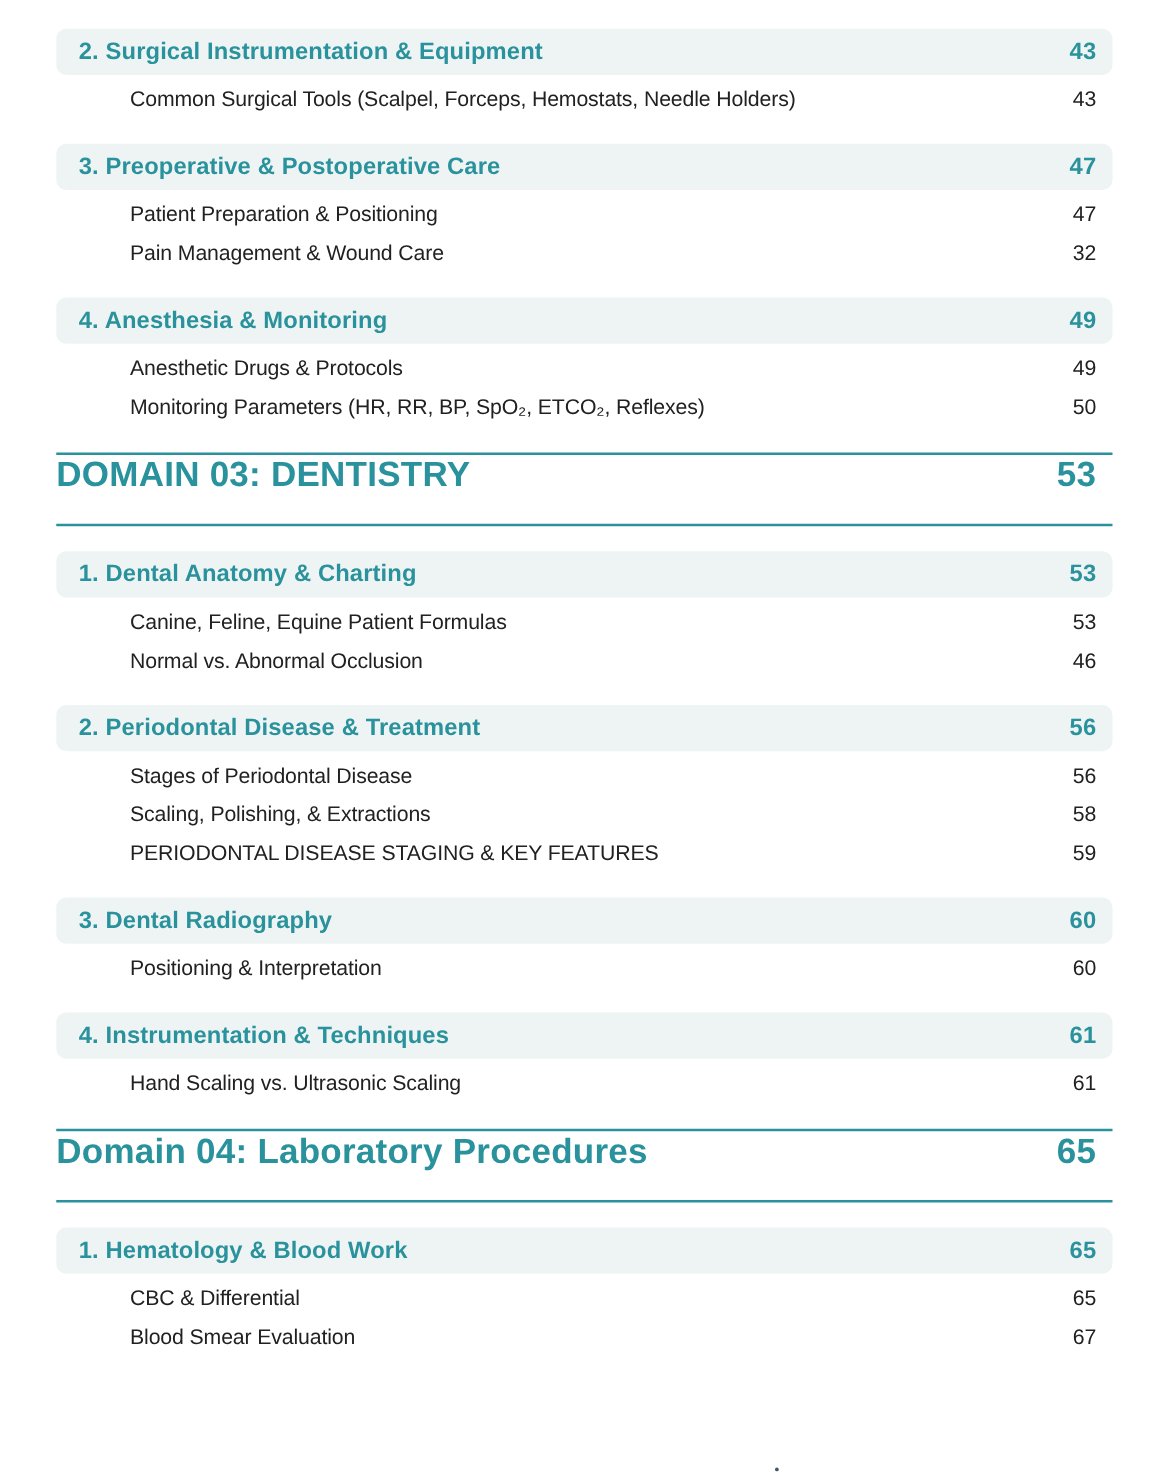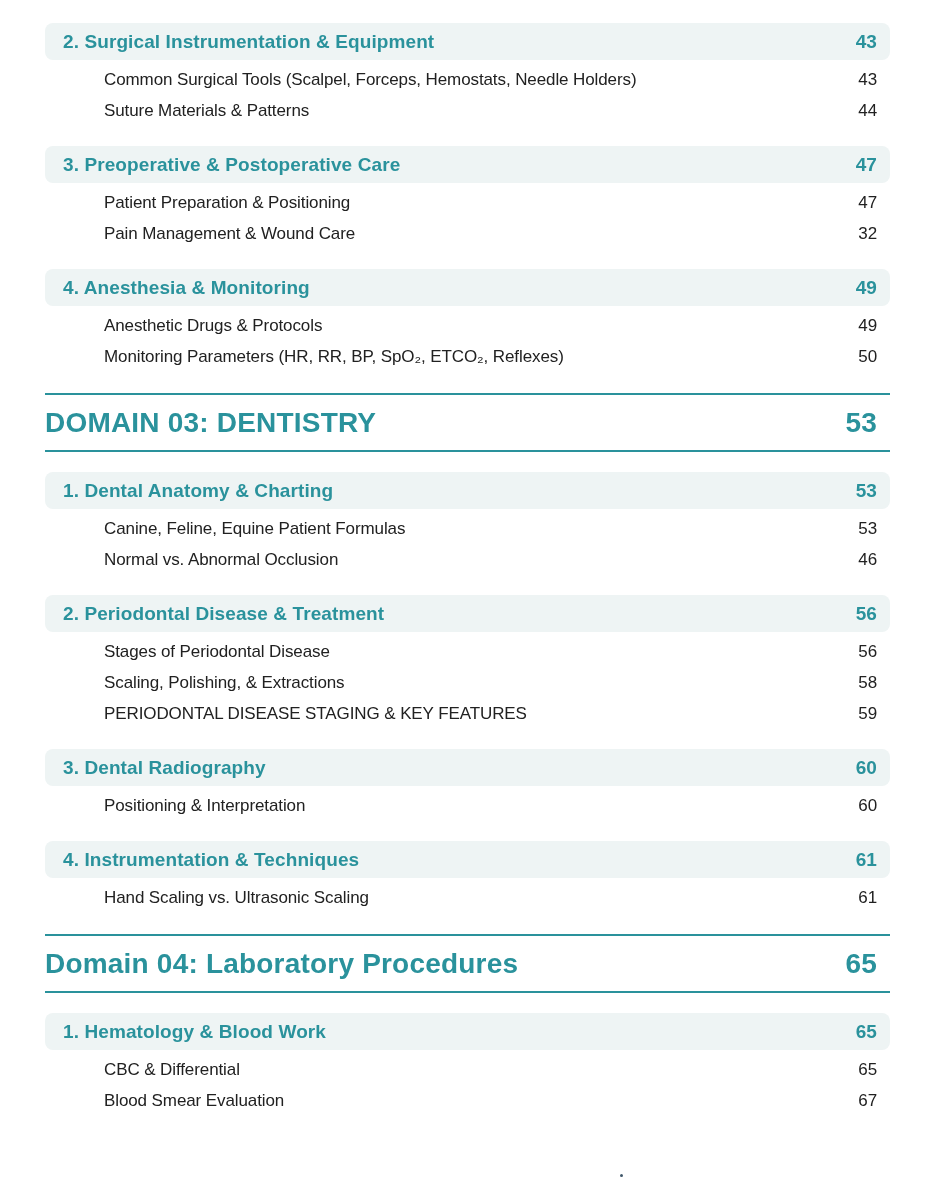--- a/index.html
+++ b/index.html
@@ -44,21 +44,21 @@
     padding: 0 13px 0 47px;
     font-size: 17px;
     letter-spacing: -0.1px;
     cursor: pointer;
   }
   .sub-row .title { white-space: nowrap; margin-left: 12px; }
   .sub-row .page-num { font-size: 17px; }
   .domain-heading {
     display: flex;
     justify-content: space-between;
-    align-items: center;
+    align-items: flex-start;
     height: 59px;
     border-top: 2px solid var(--accent, #2a929c);
     border-bottom: 2px solid var(--accent, #2a929c);
     color: var(--accent, #2a929c);
     font-weight: bold;
     font-size: 28px;
     letter-spacing: 0.2px;
     padding: 0 13px 0 0;
     margin: 21px 0 20px 0;
     cursor: pointer;
@@ -82,24 +82,20 @@
     <header class="section-bar">
       <span class="title">2. Surgical Instrumentation &amp; Equipment</span>
       <span class="page-num">43</span>
     </header>
     <div class="sub-list">
   <div class="sub-row">
     <span class="title">Common Surgical Tools (Scalpel, Forceps, Hemostats, Needle Holders)</span>
     <span class="page-num">43</span>
   </div>
 
-  <div class="sub-row">
-    <span class="title">Suture Materials &amp; Patterns</span>
-    <span class="page-num">44</span>
-  </div>
 </div>
   </section>
 
   <section class="group">
     <header class="section-bar">
       <span class="title">3. Preoperative &amp; Postoperative Care</span>
       <span class="page-num">47</span>
     </header>
     <div class="sub-list">
   <div class="sub-row">

